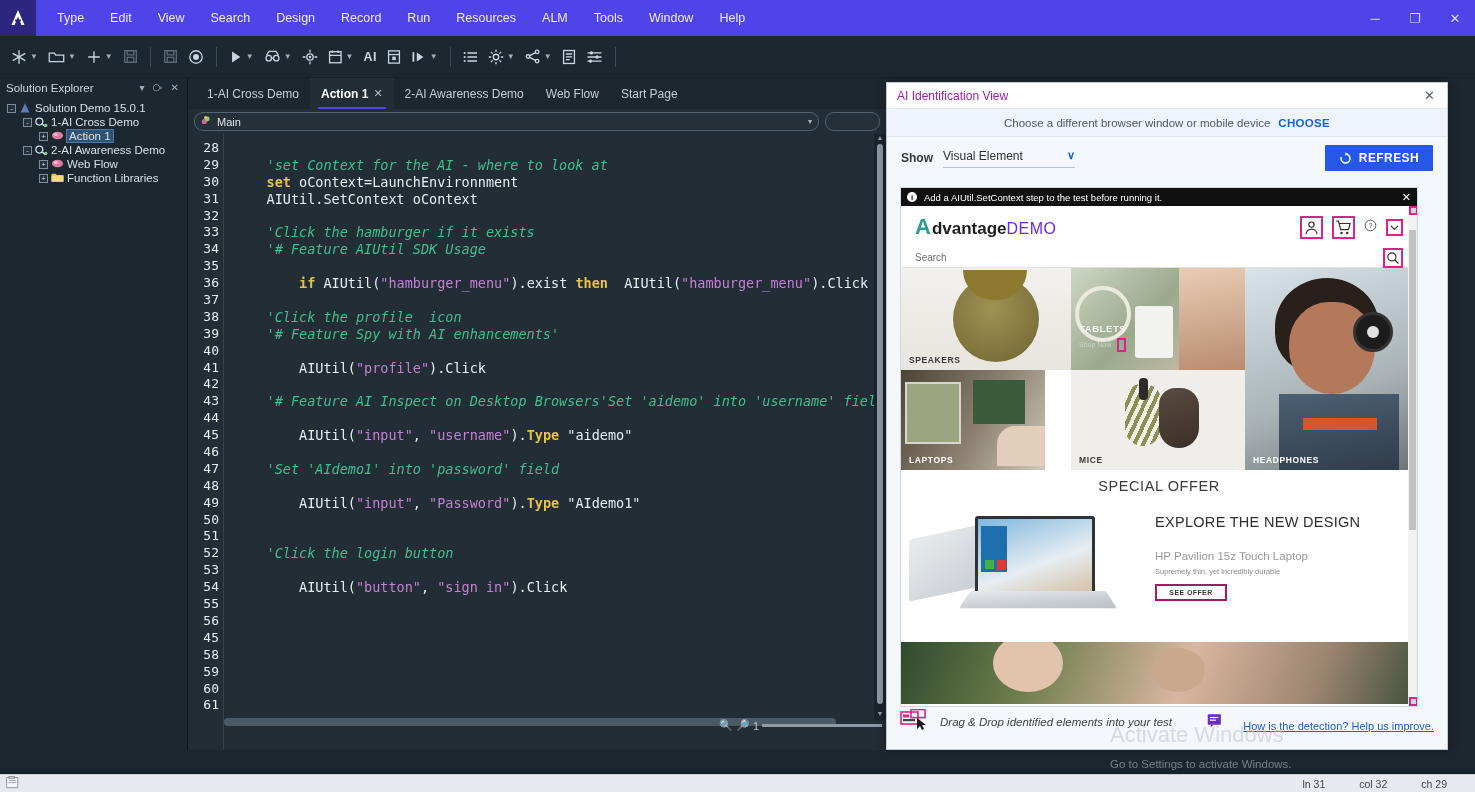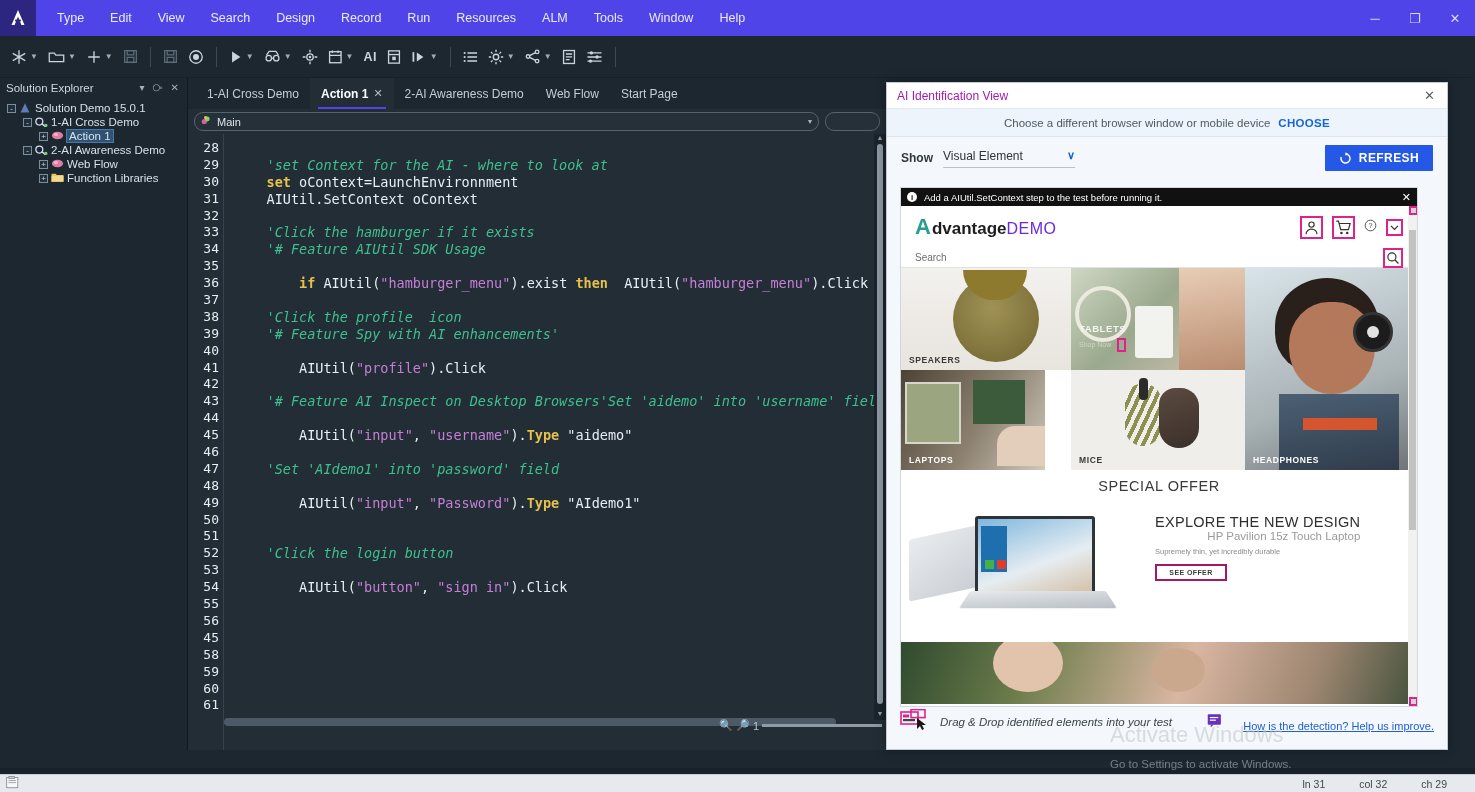--- a/index.html
+++ b/index.html
@@ -216,21 +216,21 @@
   }
   .lab.dark { color: #3a3a3a; }
   .lab.light { color: #ffffff; }
 
   #offer { height: 172px; background: #fff; position: relative; }
   #offer-title { text-align: center; font-size: 14.5px; color: #3b3b3b; letter-spacing: .6px; padding-top: 8px; }
   #offer-body { display: flex; padding: 6px 0 0 0; }
   #offer-img { width: 250px; height: 120px; position: relative; }
   #offer-txt { padding-left: 4px; padding-top: 14px; }
   #offer-h { font-size: 14.5px; color: #2f2f2f; letter-spacing: .3px; }
-  #offer-sub { font-size: 11.5px; color: #9a9a9a; margin-top: 0; text-align: right; }
+  #offer-sub { font-size: 11.5px; color: #9a9a9a; margin-top: 20px; }
   #offer-desc { font-size: 7.5px; color: #8b8b8b; margin-top: 5px; }
   #see-offer {
     margin-top: 8px; width: 72px; height: 17px; border: 2px solid #a31a62;
     display: flex; align-items: center; justify-content: center;
     font-size: 7px; color: #3a3a3a; font-weight: bold; letter-spacing: .4px;
   }
   #bottom-strip { height: 62px; position: relative; overflow: hidden; }
 
   #preview-vscroll { position: absolute; right: 0; top: 18px; bottom: 0; width: 9px; background: #f1f1f1; }
   #preview-vscroll .thumb { position: absolute; left: 1px; top: 24px; width: 7px; height: 300px; background: #c2c2c2; }

